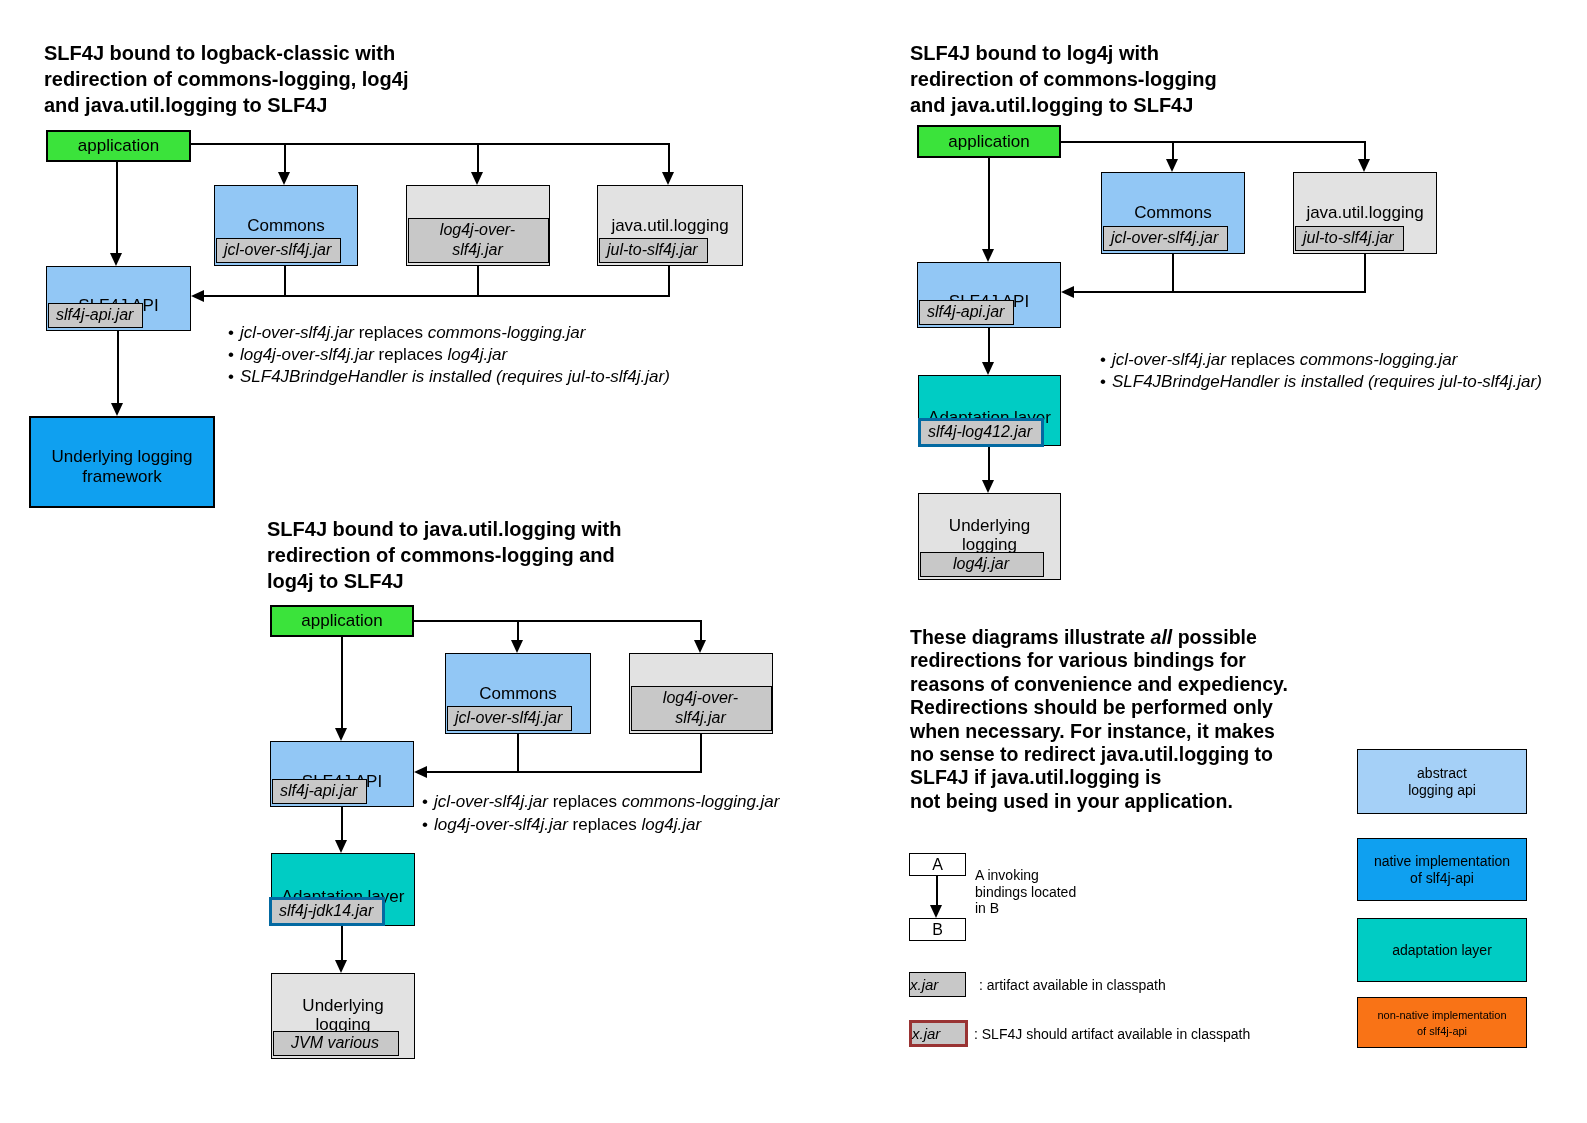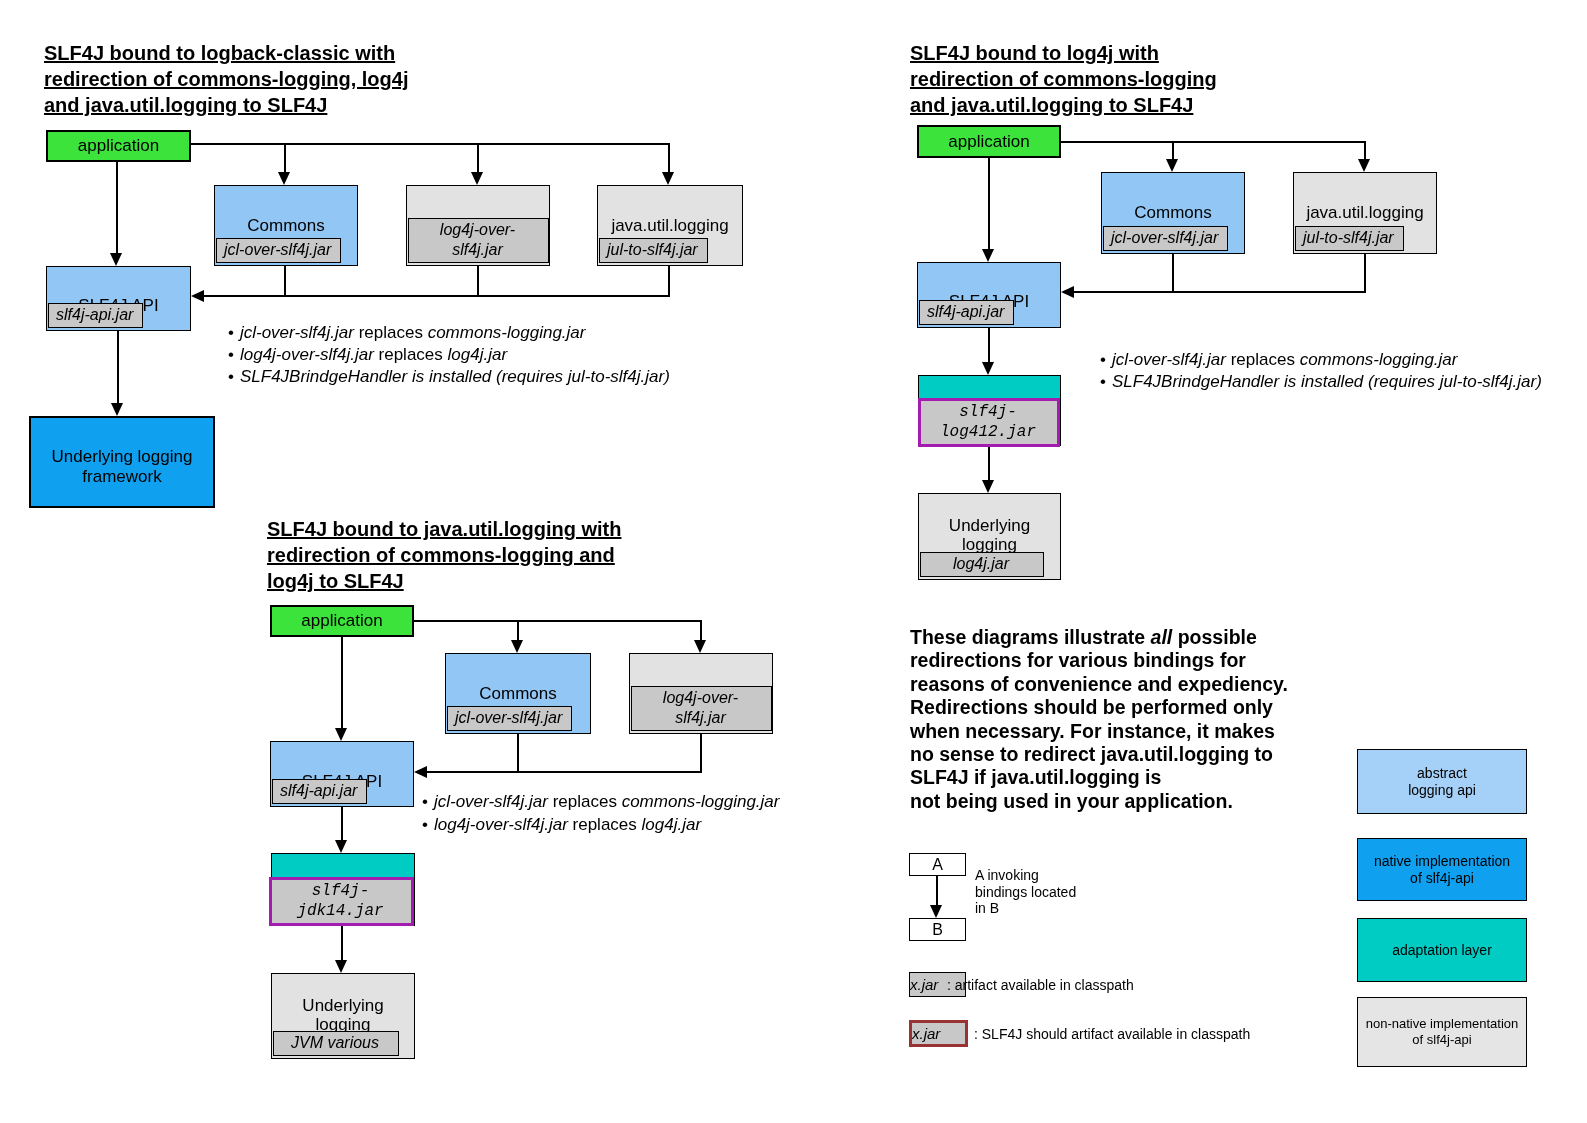--- a/index.html
+++ b/index.html
@@ -1,37 +1,37 @@
 <!DOCTYPE html>
 <html><head>
 <meta charset="utf-8">
 <style>
   html,body{margin:0;padding:0;}
   body{
     width:1587px;height:1123px;position:relative;overflow:hidden;
     background:#ffffff;font-family:"Liberation Sans",sans-serif;color:#000;
   }
-  .abs{position:absolute;text-decoration:underline;}
+  .abs{position:absolute;}
   .title{
     font-size:20px;font-weight:bold;line-height:26px;white-space:pre-line;
   }
   .dbox{
     position:absolute;border:1.5px solid #000;box-sizing:border-box;
     text-align:center;font-size:17px;line-height:20px;white-space:pre-line;
   }
   .appbox{
     position:absolute;border:2px solid #000;box-sizing:border-box;
     display:flex;align-items:center;justify-content:center;font-size:17px;
   }
   .tag{
     position:absolute;left:1px;bottom:2px;background:#c8c8c8;border:1px solid #000;
     font-size:16px;font-style:italic;line-height:20px;padding:1px 9px 2px 7px;
     white-space:pre-line;box-sizing:border-box;
   }
-  .tag.red{border:3px solid #a21caf;font-family:Liberation Mono, monospace;}
+  .tag.red{border:3px solid #0369a1;}
   .vl{position:absolute;width:2px;background:#000;}
   .hl{position:absolute;height:2px;background:#000;}
   .ah-d{position:absolute;width:0;height:0;border-left:6px solid transparent;
     border-right:6px solid transparent;border-top:13px solid #000;}
   .ah-l{position:absolute;width:0;height:0;border-top:6px solid transparent;
     border-bottom:6px solid transparent;border-right:13px solid #000;}
   .notes{position:absolute;font-size:17px;line-height:22px;}
   .note{white-space:nowrap;}
   .note .dot{font-style:normal;margin-right:6px;}
   .note .it{font-style:italic;}
@@ -250,34 +250,34 @@
 <div class="lgbox" style="left:909px;top:918px;width:57px;height:23px;">
   <span>B</span>
 </div>
 <div class="lgtext" style="left:975px;top:867px;">A invoking
 bindings located
 in B</div>
 
 <div class="xjar" style="left: 909px; top: 972px; width: 57px; height: 25px; background-color: rgb(200, 200, 200);">
   <span>x.jar</span>
 </div>
-<div class="lgtext" style="left:947px;top:977px;">: artifact available in classpath</div>
+<div class="lgtext" style="left:979px;top:977px;">: artifact available in classpath</div>
 
 <div class="xjar red" style="left: 909px; top: 1020px; width: 59px; height: 27px; background-color: rgb(200, 200, 200);">
   <span>x.jar</span>
 </div>
 <div class="lgtext" style="left:974px;top:1026px;">: SLF4J should artifact available in classpath</div>
 
 <div class="swatch" style="top: 749px; height: 65px; background-color: rgb(165, 208, 247);">
   <span>abstract
 logging api</span>
 </div>
 <div class="swatch" style="top: 838px; height: 63px; background-color: rgb(15, 160, 240);">
   <span>native implementation
 of slf4j-api</span>
 </div>
 <div class="swatch" style="top: 918px; height: 64px; background-color: rgb(0, 204, 196);">
   <span>adaptation layer</span>
 </div>
-<div class="swatch" style="top: 997px; height: 70px; font-size: 13px; line-height: 16px; background-color: #e5e5e5;">
+<div class="swatch" style="top: 997px; height: 51px; font-size: 11px; line-height: 16px; background-color: #f97316;">
   <span>non-native implementation
 of slf4j-api</span>
 </div>
 
 </body></html>

